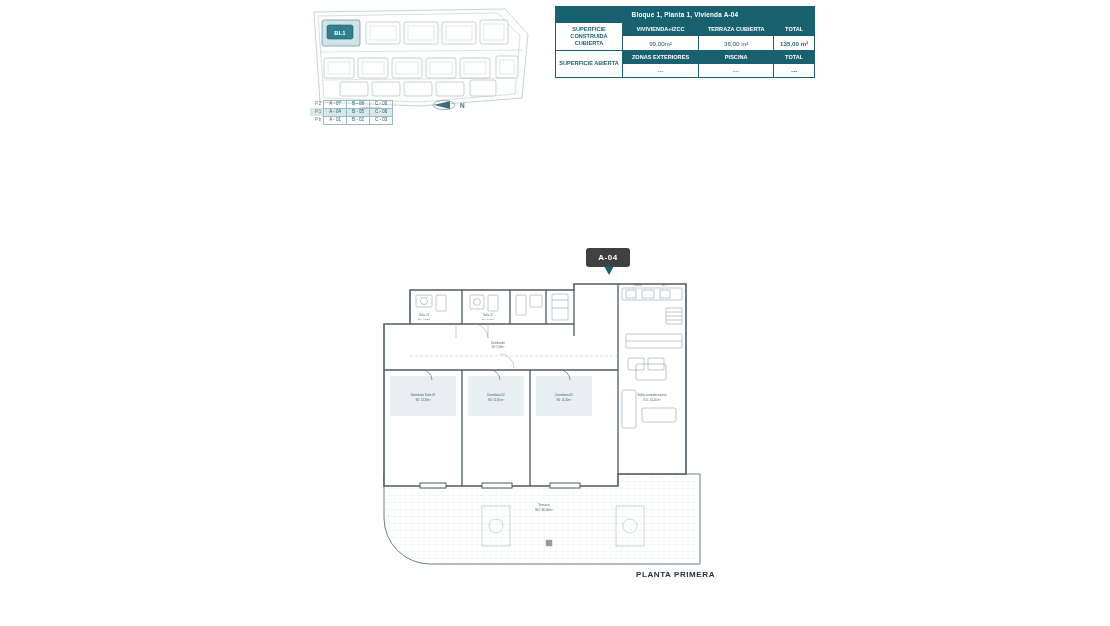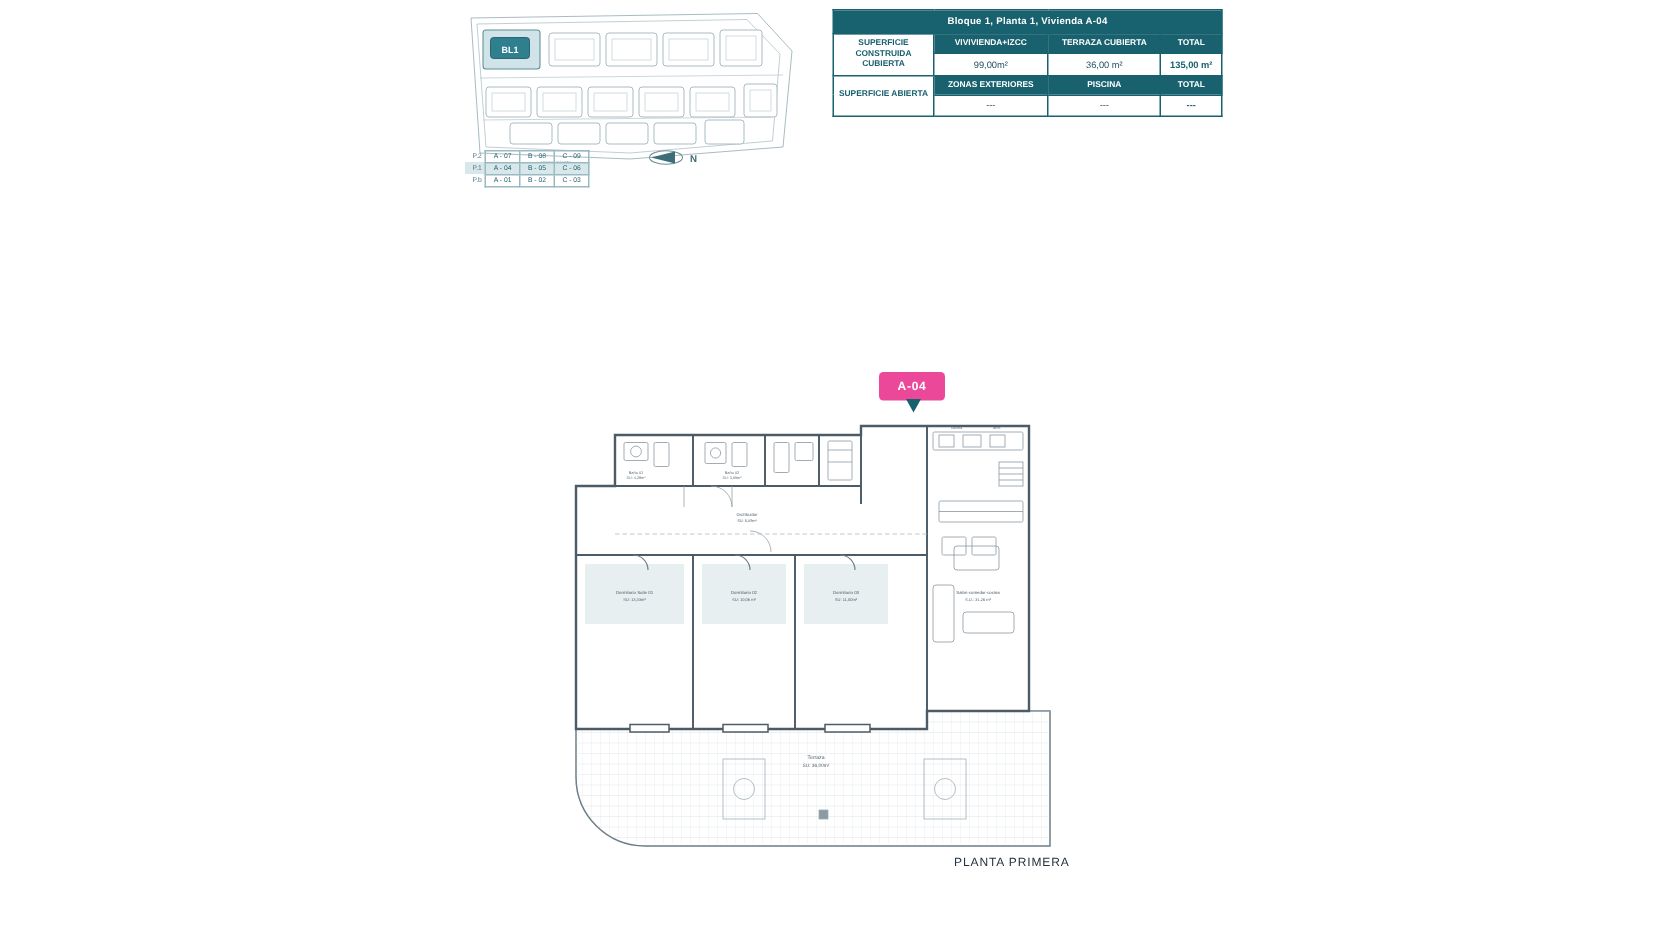--- a/index.html
+++ b/index.html
@@ -21,29 +21,29 @@
   
   .surf{position:absolute;left:555px;top:6px;width:260px;border-collapse:collapse;}
   .surf th,.surf td{border:.7px solid #19616f;font-size:6.2px;text-align:center;padding:3px 2px;color:#235563;}
   .surf .hdr{background:#18616f;color:#ffffff;font-weight:bold;font-size:6.4px;letter-spacing:.2px;padding:4px 2px;}
   .surf .sub{background:#19616f;color:#fff;font-weight:bold;font-size:5.6px;}
   .surf .rowlbl{background:#ffffff;color:#19616f;font-weight:bold;font-size:5.6px;line-height:1.25;width:62px;}
   .surf .tot{font-weight:bold;color:#19616f;}
 
   
   .pin{position:absolute;left:586px;top:248px;width:48px;height:32px;}
-  .pin .bubble{width:44px;height:19px;background:#ec4899;border-radius:3px;display:flex;align-items:center;justify-content:center;}
+  .pin .bubble{width:44px;height:19px;background:#404040;border-radius:3px;display:flex;align-items:center;justify-content:center;}
   .pin .bubble span{color:#fff;font-size:8px;font-weight:bold;letter-spacing:.5px;}
   .pin .tail{position:absolute;left:18px;top:18px;width:0;height:0;border-left:5px solid transparent;border-right:5px solid transparent;border-top:9px solid #17606e;}
 
   
   .plan{position:absolute;left:370px;top:278px;width:360px;height:290px;}
   .plan svg{display:block;}
 
-  .caption{position:absolute;left:636px;top:570px;font-size:8px;font-weight:normal;letter-spacing:.6px;color:#24333f;}
+  .caption{position:absolute;left:636px;top:570px;font-size:8px;font-weight:bold;letter-spacing:.6px;color:#24333f;}
 </style>
 </head>
 <body>
 
 <div class="keyplan">
   <svg width="245" height="110" viewBox="0 0 245 110">
     <g fill="none" stroke="#8fa7b0" stroke-width="0.6">
 
       <path d="M14 6 L205 3 L228 28 L222 92 L120 100 L20 96 Z" fill="#ffffff" stroke="#9fb3bb"></path>
       <path d="M18 10 L198 7 L220 30 L215 88 L120 96 L24 92 Z" stroke="#b9c9cf"></path>

